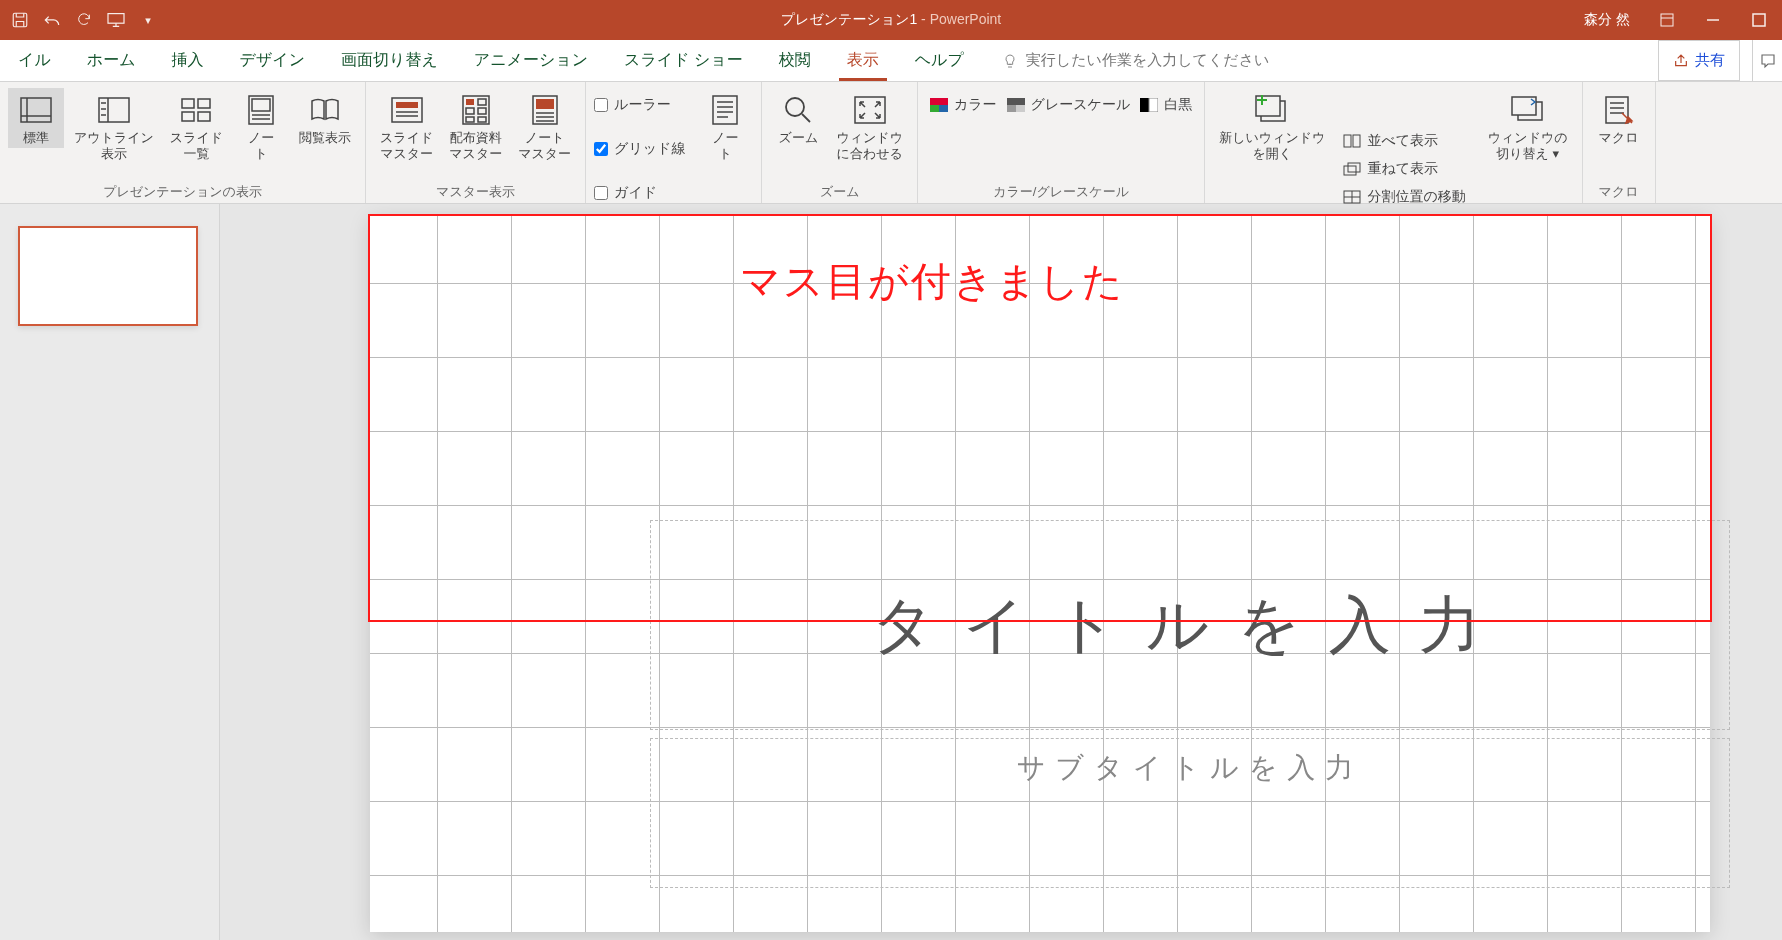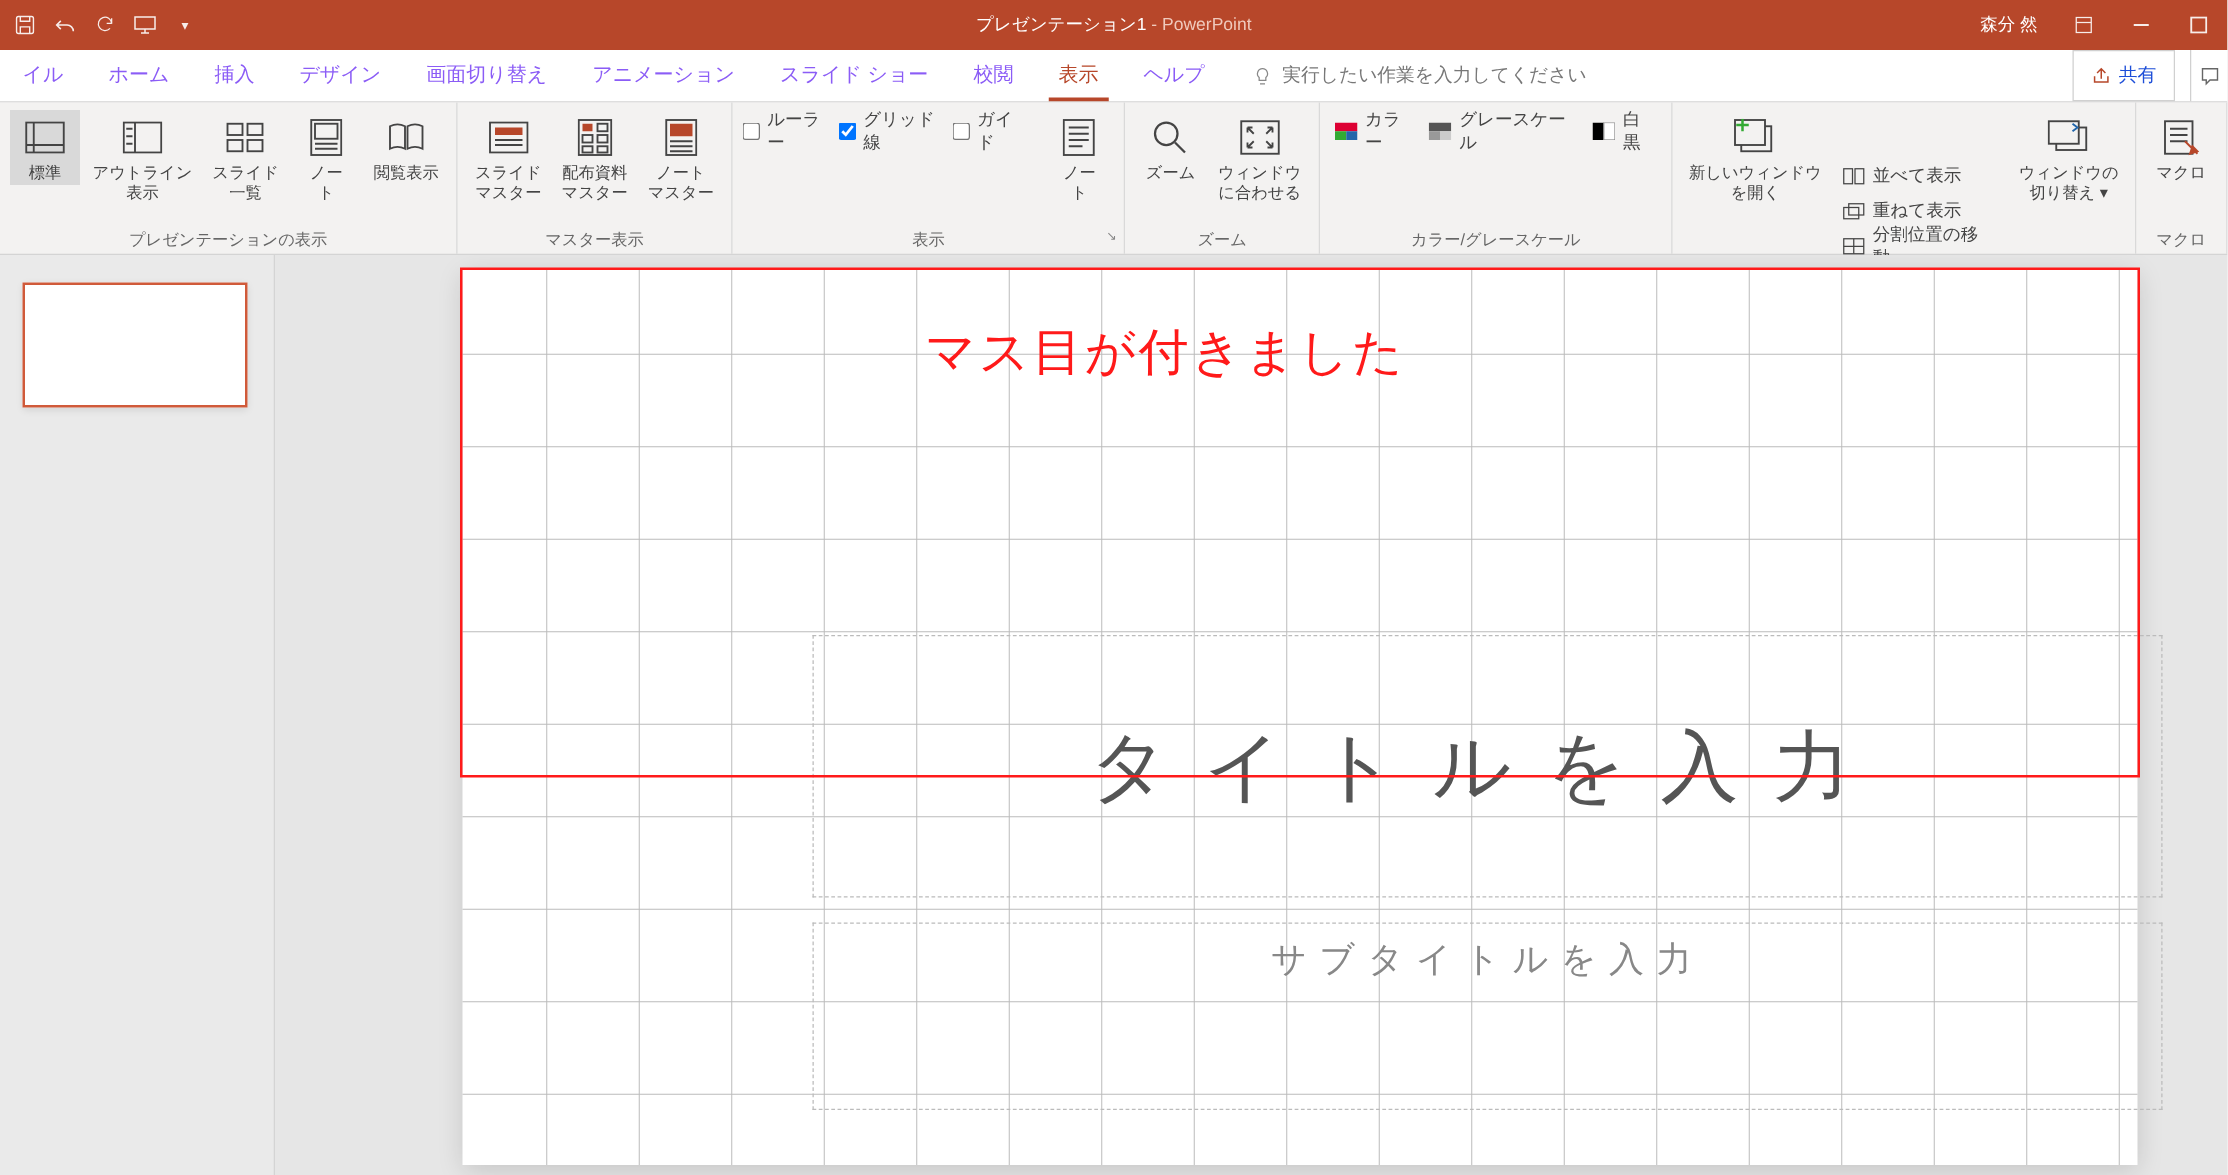--- a/index.html
+++ b/index.html
@@ -9,21 +9,21 @@
 .titlebar { height: 40px; background: #b7472a; display: flex; align-items: center; color: #fff; font-size: 14px; position: relative; }
 .titlebar .qat { display: flex; align-items: center; gap: 12px; padding-left: 10px; }
 .titlebar .qat .qicon { width: 20px; height: 20px; display: flex; align-items: center; justify-content: center; opacity: .9; }
 .titlebar .title { position: absolute; left: 50%; transform: translateX(-50%); color: #fff; }
 .titlebar .title .dim { color: #f0cabd; }
 .titlebar .right { margin-left: auto; display: flex; align-items: center; gap: 28px; padding-right: 14px; }
 .titlebar .ricon { width: 18px; height: 18px; display: flex; align-items: center; justify-content: center; opacity: .9; }
 
 
 .tabsrow { height: 42px; background: #fff; border-bottom: 1px solid #d4d4d4; display: flex; align-items: stretch; padding-left: 0; }
-.tabsrow .tab { padding: 0 18px; display: flex; align-items: center; font-size: 16px; color: #8b5cf6; cursor: pointer; position: relative; }
+.tabsrow .tab { padding: 0 18px; display: flex; align-items: center; font-size: 16px; color: #14532d; cursor: pointer; position: relative; }
 .tabsrow .tab.active { color: #b7472a; }
 .tabsrow .tab.active::after { content: ""; position: absolute; left: 10px; right: 10px; bottom: 0; height: 3px; background: #b7472a; }
 .tabsrow .searcharea { display: flex; align-items: center; gap: 8px; margin-left: 20px; color: #777; font-size: 15px; }
 .tabsrow .sharebtn { margin-left: auto; display: flex; align-items: center; gap: 6px; padding: 4px 14px; border: 1px solid #d0d0d0; font-size: 15px; margin-right: 12px; color: #1d4ed8; }
 .tabsrow .commentbtn { width: 30px; display: flex; align-items: center; justify-content: center; border-left: 1px solid #d0d0d0; color: #666; }
 
 
 .ribbon { height: 122px; background: #f3f2f1; border-bottom: 1px solid #d4d4d4; display: flex; }
 .group { border-right: 1px solid #d9d9d9; padding: 6px 8px 0 8px; display: flex; flex-direction: column; }
 .group .items { flex: 1; display: flex; align-items: flex-start; gap: 4px; }
@@ -49,21 +49,21 @@
 .slide { position: absolute; left: 150px; top: 12px; width: 1340px; height: 716px; background: #fff; box-shadow: 0 4px 20px rgba(0,0,0,.15); }
 .slide.gridlines { background-image:
   linear-gradient(to right, #bbb 1px, transparent 1px),
   linear-gradient(to bottom, #bbb 1px, transparent 1px);
   background-size: 74px 74px;
   background-position: -7px -7px;
 }
 .redbox { position: absolute; left: 148px; top: 10px; width: 1344px; height: 408px; border: 2px solid #ff1a1a; pointer-events: none; }
 .annotation { position: absolute; left: 520px; top: 50px; font-size: 40px; color: #ff1a1a; font-weight: 500; letter-spacing: 2px; }
 
-.ph-title { position: absolute; left: 280px; top: 292px; width: 1080px; height: 210px; border: 1px dashed #bbb; display: flex; align-items: center; justify-content: center; }
+.ph-title { position: absolute; left: 280px; top: 304px; width: 1080px; height: 210px; border: 1px dashed #bbb; display: flex; align-items: center; justify-content: center; }
 .ph-title span { font-size: 62px; color: #555; letter-spacing: 28px; font-family: "Yu Gothic Light", "Yu Gothic", sans-serif; font-weight: 300; }
 .ph-sub { position: absolute; left: 280px; top: 522px; width: 1080px; height: 150px; border: 1px dashed #bbb; display: flex; align-items: flex-start; justify-content: center; padding-top: 10px; }
 .ph-sub span { font-size: 28px; color: #888; letter-spacing: 10px; font-family: "Yu Gothic Light", "Yu Gothic", sans-serif; font-weight: 300; }
 
 svg { display: block; }
 </style>
 </head>
 <body>
 
 <div class="titlebar">
@@ -254,21 +254,21 @@
           </div>
         <div class="blabel">ノート
 マスター</div>
       </div>
     </div>
     <div class="glabel">マスター表示</div>
   </div>
 
   <div class="group">
     <div class="items">
-      <div style="display:flex;justify-content:center;gap:2px;padding-top:4px;">
+      <div style="display:flex;flex-direction:column;justify-content:center;gap:18px;padding-top:4px;">
         <label class="checkrow">
             <input type="checkbox" style="">
             <span>ルーラー</span>
           </label>
         <label class="checkrow">
             <input type="checkbox" checked="" style="">
             <span>グリッド線</span>
           </label>
         <label class="checkrow">
             <input type="checkbox" style="">

